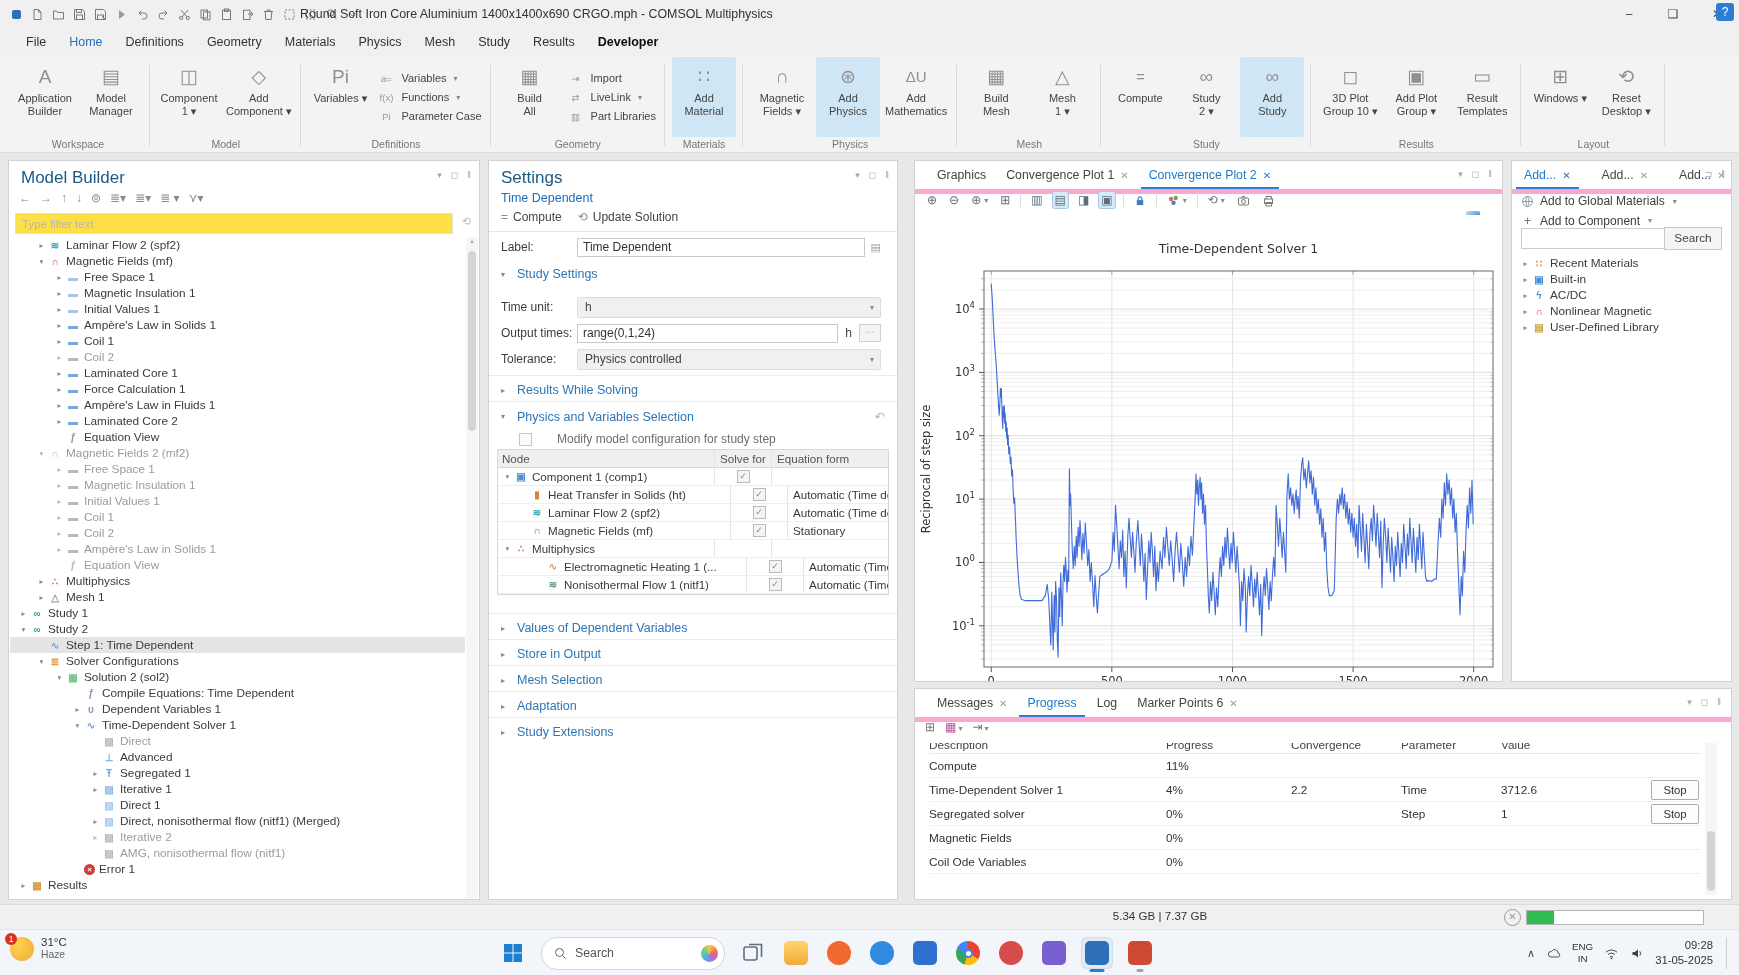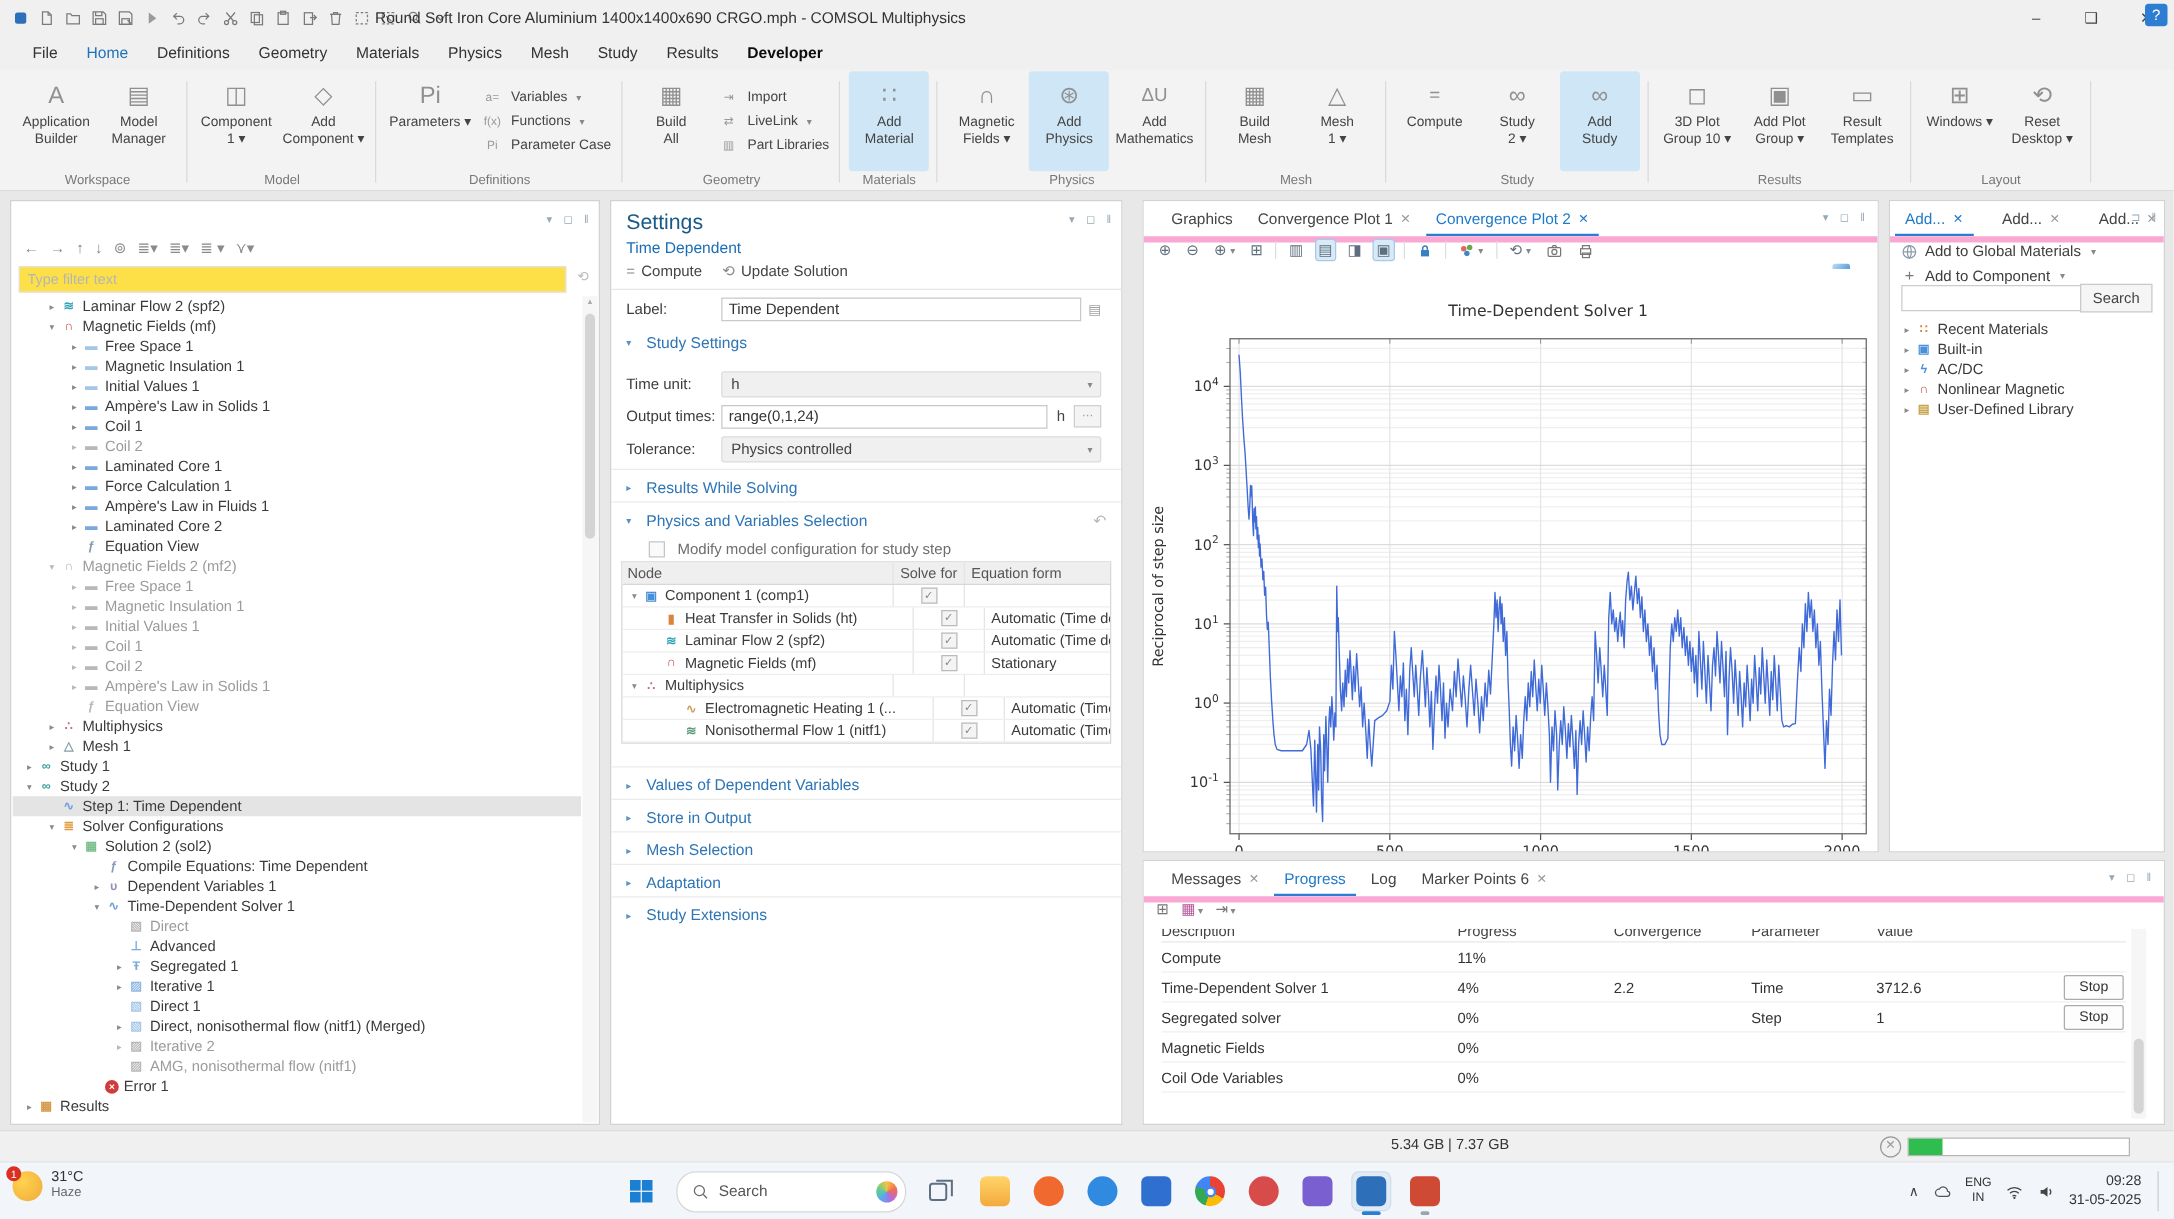--- a/index.html
+++ b/index.html
@@ -62,21 +62,21 @@
   .sact .aicon{color:#8a8a8a;font-size:12px;}
   .s-hr{position:absolute;left:0;right:0;height:1px;background:#e6e6e6;}
   .s-row{position:absolute;left:12px;right:16px;height:20px;display:flex;align-items:center;font-size:12px;}
   .s-cap{width:76px;color:#3c3c3c;flex:none;}
   .combo{flex:1;height:19px;background:#f0f0f0;border:1px solid #dcdcdc;border-radius:2px;display:flex;align-items:center;padding:0 7px;color:#444;position:relative;}
   .combo .dd{position:absolute;right:6px;}
   .tinput{flex:1;height:17px;border:1px solid #c9c9c9;background:#fff;font-size:12px;color:#333;padding:0 5px;font-family:"Liberation Sans",sans-serif;}
   .sec-head{position:absolute;left:12px;right:12px;display:flex;gap:7px;align-items:center;font-size:12.5px;color:#2e75b5;}
   .sec-head .schev{font-size:8px;color:#5b92c4;width:9px;}
   .sec-line{position:absolute;left:0;right:0;height:1px;background:#ebebeb;}
-  #phys-check{position:absolute;left:12px;display:flex;gap:10px;align-items:center;color:#6e6e6e;font-size:12px;padding-left:18px;}
+  #phys-check{position:absolute;left:12px;display:flex;gap:25px;align-items:center;color:#6e6e6e;font-size:12px;padding-left:18px;}
   .cbox{width:11px;height:11px;border:1px solid #c6c6c6;background:#fafafa;}
   #phys-table{position:absolute;left:8px;right:8px;top:288px;font-size:11.6px;border:1px solid #d8d8d8;}
   .pt-head{display:flex;background:#efefef;border-bottom:1px solid #d8d8d8;color:#555;height:17px;align-items:center;}
   .pt-row{display:flex;height:17px;align-items:center;border-bottom:1px solid #eee;color:#3a3a3a;white-space:nowrap;}
   .pt-c1{width:212px;display:flex;align-items:center;overflow:hidden;flex:none;padding-left:4px;}
   .pt-c2{width:56px;flex:none;text-align:center;border-left:1px solid #e4e4e4;align-self:stretch;display:flex;align-items:center;justify-content:center;}
   .pt-c3{flex:1;border-left:1px solid #e4e4e4;align-self:stretch;display:flex;align-items:center;padding-left:5px;overflow:hidden;}
   .chk{width:11px;height:11px;border:1px solid #bbb;background:#f4f4f4;color:#8a8a8a;font-size:9px;line-height:10px;text-align:center;}
   
   .tabs{position:absolute;top:0;left:0;right:0;height:28px;display:flex;align-items:center;gap:4px;padding-left:14px;border-bottom:5px solid #f9a8d4;background:#fff;}
@@ -276,21 +276,21 @@
         <div class="rgroup-items">
           <div class="rtile"><div class="ricon">◫</div><div>Component
 1 ▾</div></div>
           <div class="rtile"><div class="ricon">◇</div><div>Add
 Component ▾</div></div>
         </div>
         <div class="rgroup-label">Model</div>
       </div>
       <div class="rgroup">
         <div class="rgroup-items">
-          <div class="rtile"><div class="ricon">Pi</div><div>Parameters ▾</div></div>
+          <div class="rtile"><div class="ricon">Pi</div><div>Variables ▾</div></div>
           <div class="rstack">
             <div class="rstack-item">
               <span class="sicon">a=</span>
               <span>Variables</span>
               <span class="dd">▾</span>
             </div>
             <div class="rstack-item">
               <span class="sicon">f(x)</span>
               <span>Functions</span>
               <span class="dd">▾</span>
@@ -377,20 +377,21 @@
         <div class="rgroup-items">
           <div class="rtile"><div class="ricon">⊞</div><div>Windows ▾</div></div>
           <div class="rtile"><div class="ricon">⟲</div><div>Reset
 Desktop ▾</div></div>
         </div>
         <div class="rgroup-label">Layout</div>
       </div>
     </div>
 
   <div id="model-builder" class="panel">
+    <div class="panel-title">Model Builder</div>
     <div class="corner" style="right:8px;">
         <span>▾</span>
         <span>◻</span>
         <span>‖</span>
       </div>
     <div id="mb-toolbar">
         <span class="mbt">←</span>
         <span class="mbt">→</span>
         <span class="mbt">↑</span>
         <span class="mbt">↓</span>

